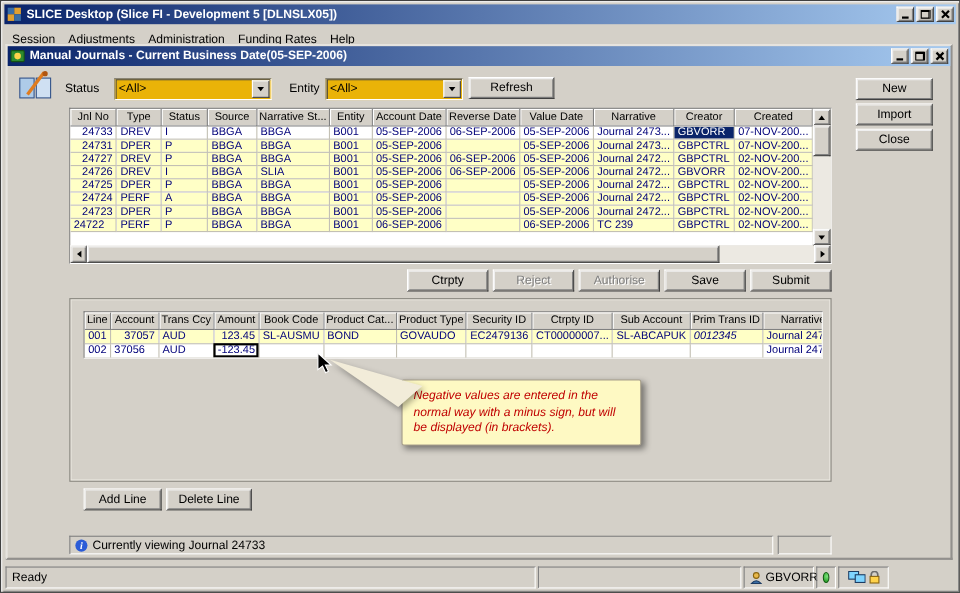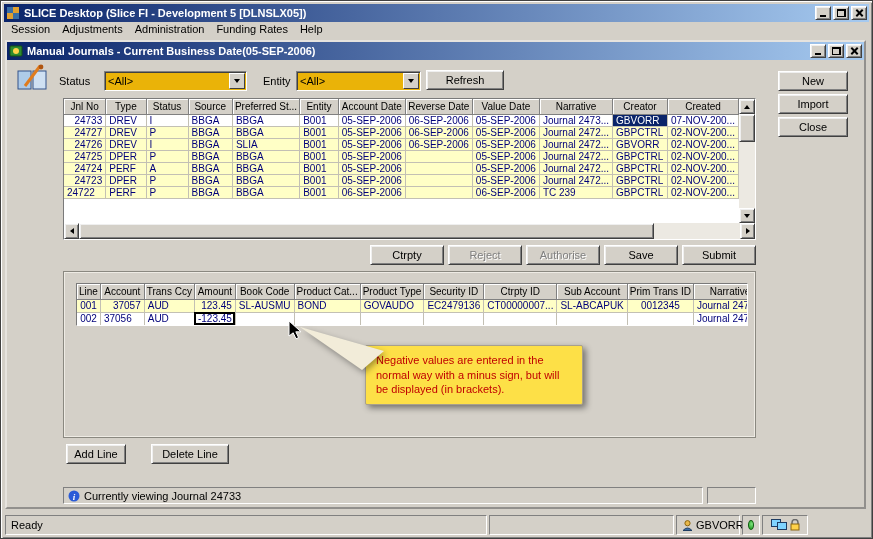--- a/index.html
+++ b/index.html
@@ -21,21 +21,21 @@
   .glyph-min{width:6px;height:2px;background:#000;margin-top:6px}
   .glyph-restore{position:relative;width:9px;height:8px}
   .glyph-restore::before{content:"";position:absolute;right:0;top:0;width:6px;height:5px;border:1px solid #000;border-top-width:2px}
   .glyph-restore::after{content:"";position:absolute;left:0;bottom:0;width:6px;height:5px;border:1px solid #000;border-top-width:2px;background:#d4d0c8}
   .glyph-close{position:relative;width:9px;height:8px}
   .glyph-close::before,.glyph-close::after{content:"";position:absolute;left:0;top:3px;width:9px;height:2px;background:#000}
   .glyph-close::before{transform:rotate(45deg)}
   .glyph-close::after{transform:rotate(-45deg)}
 
   
-  .menubar{height:28px;display:flex;font-size:11px;padding-left:1px}
+  .menubar{height:28px;display:flex;align-items:center;font-size:11px;padding-left:1px}
   .menu-item{padding:1px 6px}
 
   
   .child{position:absolute;left:4px;top:39px;width:861px;height:469px;background:#d4d0c8;
     border:2px outset #e6e3de}
   .content{position:relative;height:447px}
 
   .label{position:absolute;font-size:11px}
 
   
@@ -80,23 +80,23 @@
   .sb-track{flex:1;position:relative}
   .sb-thumb{position:absolute;background:#d4d0c8;border:1px solid;border-color:#fff #404040 #404040 #fff;
     box-shadow:inset 1px 1px 0 #efefef,inset -1px -1px 0 #808080}
   .vscroll .sb-thumb{left:0;right:0;top:0;height:28px}
   .hscroll .sb-thumb{top:0;bottom:0;left:0;width:575px}
 
   
   .detail-panel{position:absolute;left:56px;top:211px;width:693px;height:167px;
     border:1px solid #8a8880;box-shadow:inset 0 0 0 1px #eeebe4}
 
-  .callout{position:absolute;left:301px;top:73px;width:218px;z-index:5;background:#fde047;
+  .callout{position:absolute;left:301px;top:73px;width:218px;z-index:5;background:#fef9c3;
     border:1px solid #a8a08c;border-radius:2px;box-shadow:3px 3px 6px rgba(0,0,0,.45);
-    padding:7px 10px;font-size:11px;line-height:1.32;color:var(--callout-text,#c00000)}
+    padding:7px 10px;font-size:11px;font-style:italic;line-height:1.32;color:var(--callout-text,#c00000)}
   .tail{position:absolute;left:234px;top:52px;z-index:6;overflow:visible}
   .cursor{position:absolute;left:224px;top:48px;z-index:10}
 
   
   .info-bar{position:absolute;height:17px;background:#d4d0c8;border:1px solid;border-color:#808080 #fff #fff #808080;
     display:flex;align-items:center;gap:4px;padding:0 4px;font-size:11px}
   .statusbar{position:absolute;left:4px;right:4px;bottom:3px;height:20px;display:flex;gap:2px}
   .sb-panel{border:1px solid;border-color:#808080 #fff #fff #808080;font-size:11px;
     display:flex;align-items:center;gap:3px;padding:0 5px;white-space:nowrap}
   .sb-spacer{border:none}
@@ -210,21 +210,21 @@
                   <col style="width: 58px;">
                   <col style="width: 56px;">
                   <col style="width: 62px;">
                 </colgroup>
                 <thead>
                   <tr>
                     <th>Jnl No</th>
                     <th>Type</th>
                     <th>Status</th>
                     <th>Source</th>
-                    <th>Preferred St...</th>
+                    <th>Narrative St...</th>
                     <th>Entity</th>
                     <th>Account Date</th>
                     <th>Reverse Date</th>
                     <th>Value Date</th>
                     <th>Narrative</th>
                     <th>Creator</th>
                     <th>Created</th>
                   </tr>
                 </thead>
                 <tbody>
@@ -233,20 +233,34 @@
                     <td style="text-align: left;">DREV</td>
                     <td style="text-align: left;">I</td>
                     <td style="text-align: left;">BBGA</td>
                     <td style="text-align: left;">BBGA</td>
                     <td style="text-align: left;">B001</td>
                     <td style="text-align: left;">05-SEP-2006</td>
                     <td style="text-align: left;">06-SEP-2006</td>
                     <td style="text-align: left;">05-SEP-2006</td>
                     <td style="text-align: left;">Journal 2473...</td>
                     <td class="sel" style="text-align: left;">GBVORR</td>
+                    <td style="text-align: left;">07-NOV-200...</td>
+                  </tr>
+                  <tr class="row-yellow">
+                    <td style="text-align: right;">24731</td>
+                    <td style="text-align: left;">DPER</td>
+                    <td style="text-align: left;">P</td>
+                    <td style="text-align: left;">BBGA</td>
+                    <td style="text-align: left;">BBGA</td>
+                    <td style="text-align: left;">B001</td>
+                    <td style="text-align: left;">05-SEP-2006</td>
+                    <td style="text-align: left;">&nbsp;</td>
+                    <td style="text-align: left;">05-SEP-2006</td>
+                    <td style="text-align: left;">Journal 2473...</td>
+                    <td style="text-align: left;">GBPCTRL</td>
                     <td style="text-align: left;">07-NOV-200...</td>
                   </tr>
                   <tr class="row-yellow">
                     <td style="text-align: right;">24727</td>
                     <td style="text-align: left;">DREV</td>
                     <td style="text-align: left;">P</td>
                     <td style="text-align: left;">BBGA</td>
                     <td style="text-align: left;">BBGA</td>
                     <td style="text-align: left;">B001</td>
                     <td style="text-align: left;">05-SEP-2006</td>
@@ -399,21 +413,21 @@
                     <td style="text-align: right;">001</td>
                     <td style="text-align: left; padding-left: 12px;">37057</td>
                     <td style="text-align: left;">AUD</td>
                     <td style="text-align: right;">123.45</td>
                     <td style="text-align: left;">SL-AUSMU</td>
                     <td style="text-align: left;">BOND</td>
                     <td style="text-align: left;">GOVAUDO</td>
                     <td style="text-align: left;">EC2479136</td>
                     <td style="text-align: left;">CT00000007...</td>
                     <td style="text-align: left;">SL-ABCAPUK</td>
-                    <td style="text-align: center;">0012345</td>
+                    <td style="text-align: left; font-style: italic;">0012345</td>
                     <td style="text-align: left;">Journal 2473...</td>
                   </tr>
                   <tr class="row-white">
                     <td style="text-align: right;">002</td>
                     <td style="text-align: left;">37056</td>
                     <td style="text-align: left;">AUD</td>
                     <td class="edit" style="text-align: right;">-123.45</td>
                     <td style="text-align: left;">&nbsp;</td>
                     <td style="text-align: left;">&nbsp;</td>
                     <td style="text-align: left;">&nbsp;</td>
@@ -432,21 +446,21 @@
           <polygon points="2,3 86,27 64,46" fill="#f2ecd9" style="filter:drop-shadow(2px 3px 3px rgba(0,0,0,.35))"></polygon>
         </svg>
 
         <div class="callout">Negative values are entered in the normal way with a minus sign, but will be displayed (in brackets).</div>
 
         <svg class="cursor" width="16" height="22">
           <path d="M1,1 L1,16 L5.2,12.8 L8,18.8 L10.6,17.6 L7.8,11.8 L13,11.8 Z" fill="#000" stroke="#fff" stroke-width="1"></path>
         </svg>
       </div>
 
-      <button class="btn" style="left:59px;top:384px;width:60px">Add Line</button>
+      <button class="btn" style="left:69px;top:384px;width:71px">Add Line</button>
       <button class="btn" style="left:144px;top:384px;width:78px">Delete Line</button>
 
       <div class="info-bar" style="left:56px;top:427px;width:640px">
         <span class="icon-box">
           <svg width="12" height="12">
               <circle cx="6" cy="6" r="5.5" fill="#2a5bd7"></circle>
               <text x="6" y="9.5" text-anchor="middle" font-size="9" font-family="Liberation Serif, serif" font-style="italic" font-weight="bold" fill="#fff">i</text>
             </svg>
         </span>
         <span>Currently viewing Journal 24733</span>

